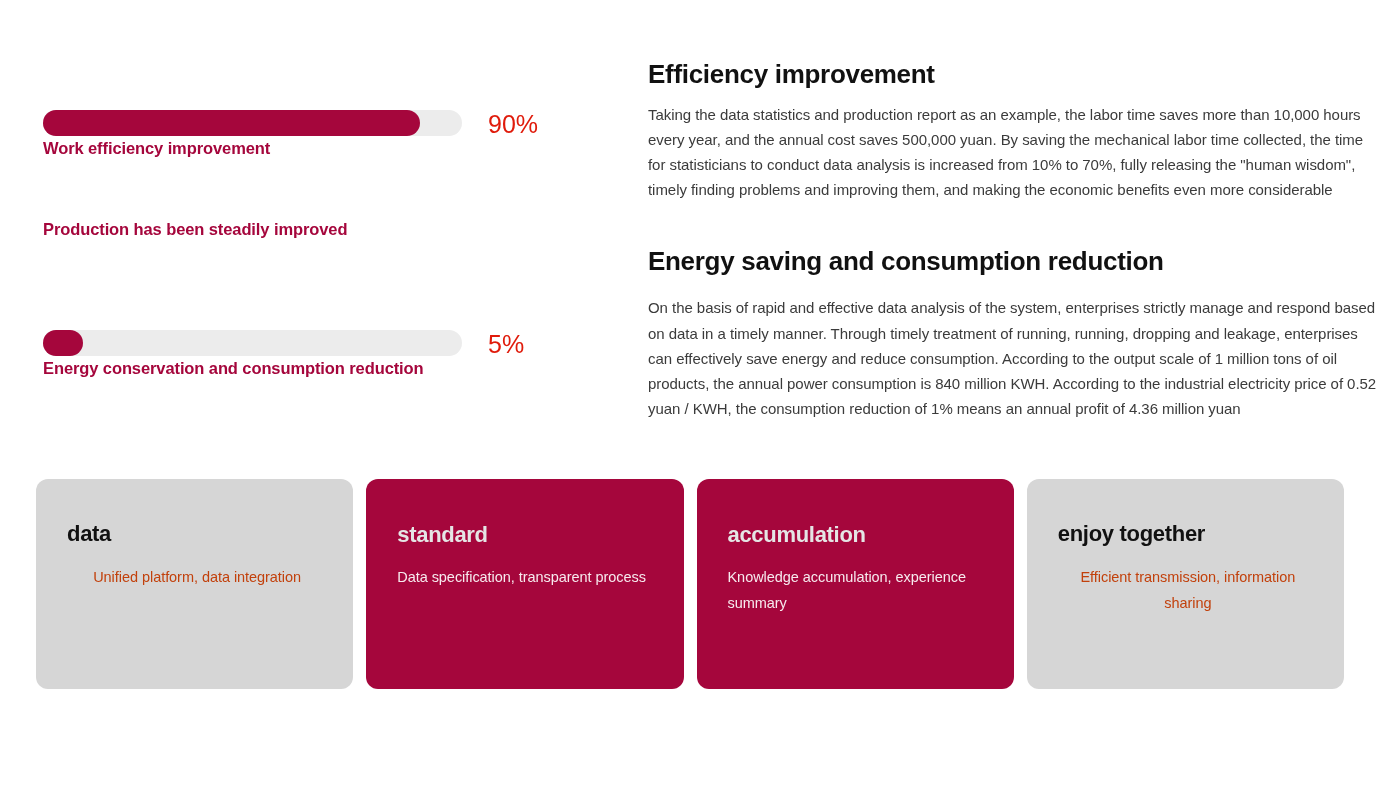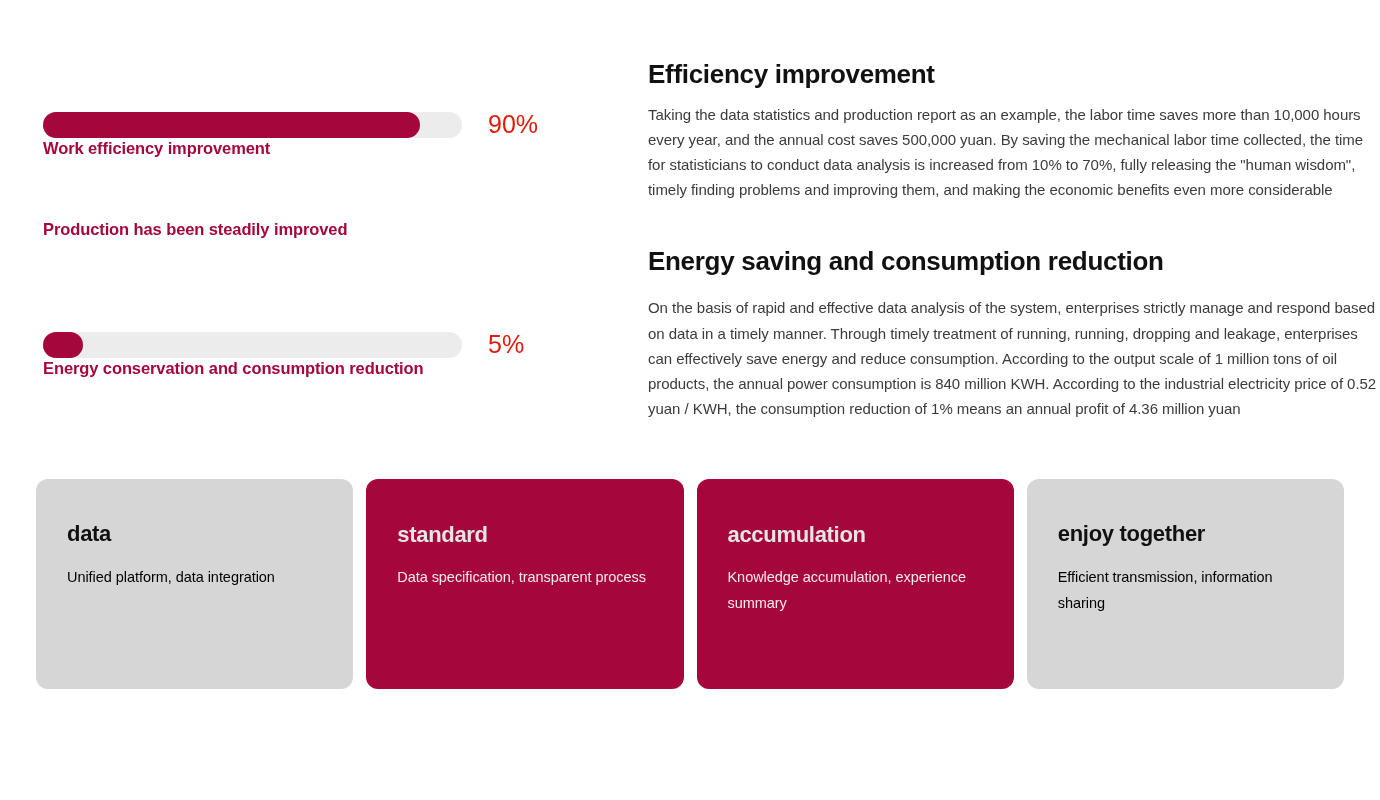--- a/index.html
+++ b/index.html
@@ -26,21 +26,21 @@
     left: 43px;
     top: 110px;
     width: 530px;
   }
   .metric {
     position: relative;
     height: 110px;
   }
   .metric-row {
     display: flex;
-    align-items: center;
+    align-items: flex-start;
   }
   .bar-track {
     position: relative;
     width: 419px;
     height: 26px;
     background: #ececec;
     border-radius: 13px;
     flex: 0 0 auto;
   }
   .bar-fill {
@@ -137,21 +137,21 @@
   .card-desc {
     position: absolute;
     top: 86px;
     left: 31px;
     right: 26px;
     font-size: 14.5px;
     line-height: 1.78;
     letter-spacing: -0.05px;
   }
   .card.gray .card-title { color: #111111; }
-  .card.gray .card-desc  { color: #000000; }
+  .card.gray .card-desc  { color: #c2410c; text-align: center; }
   .card.maroon .card-title { color: #e5e5e5; }
   .card.maroon .card-desc  { color: #f7eaee; }
 </style>
 </head>
 <body>
 
 <div class="slide">
 
   <div class="metrics">
 

